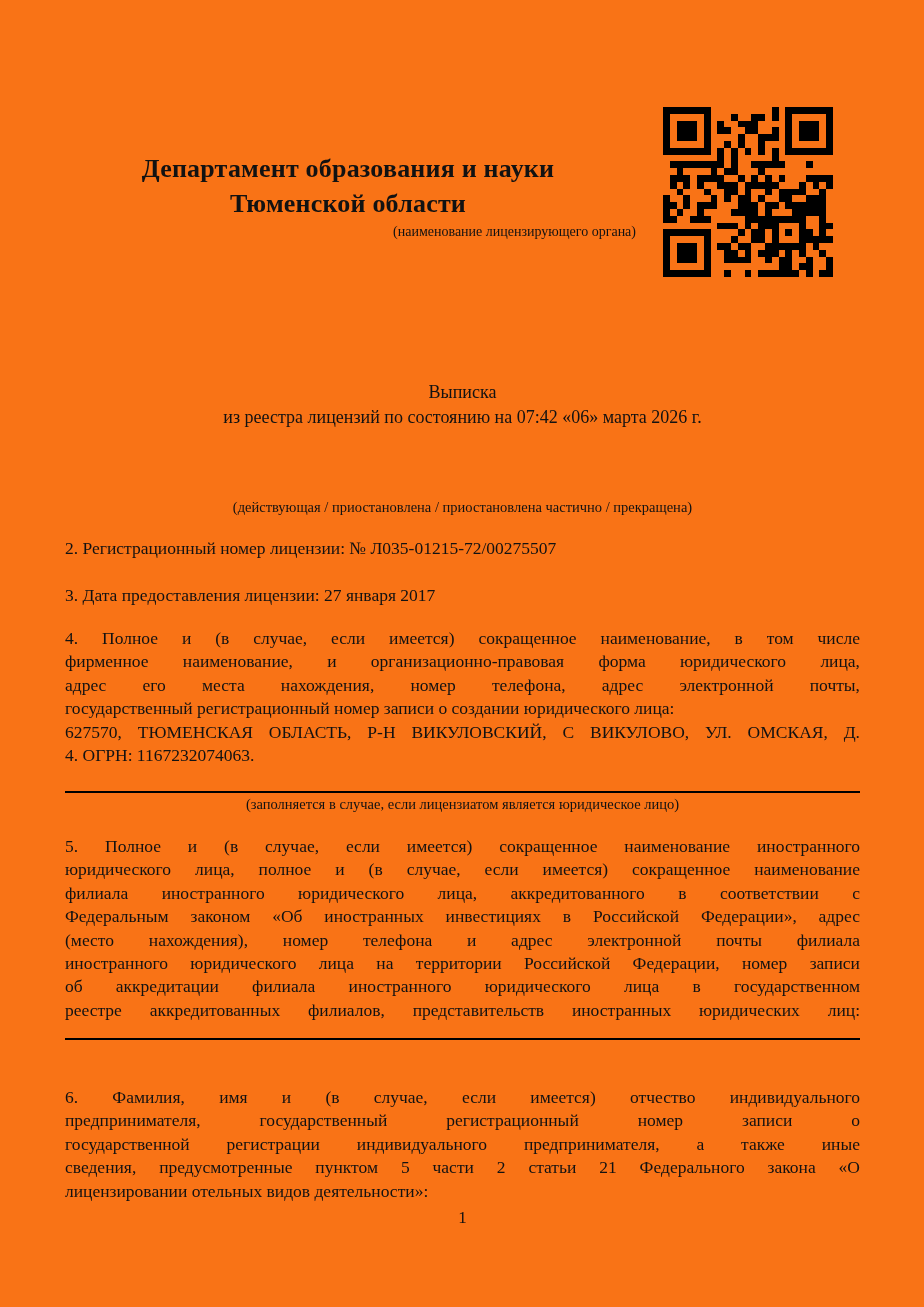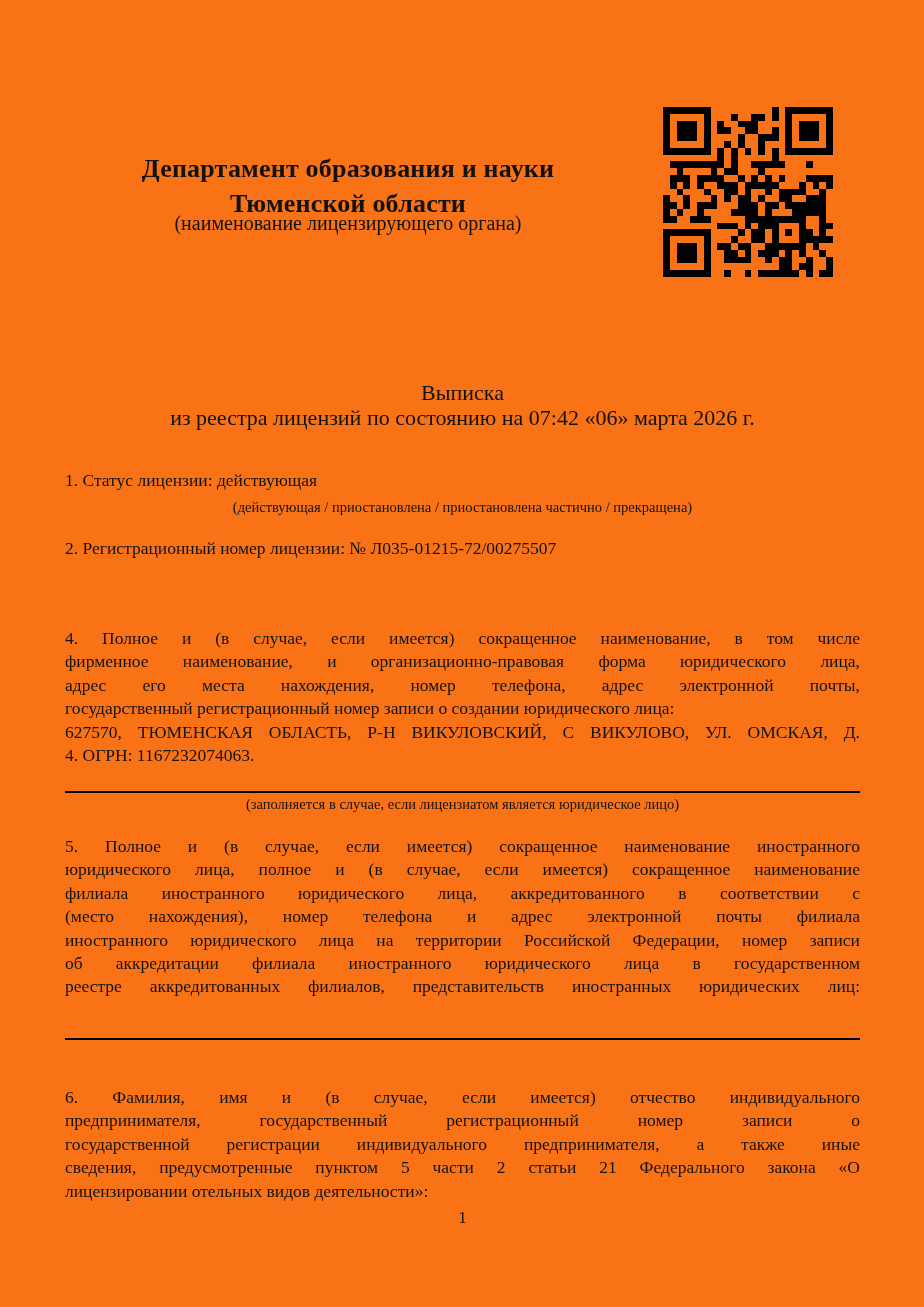--- a/index.html
+++ b/index.html
@@ -5,23 +5,23 @@
   html,body{margin:0;padding:0;background:#ffffff;}
   .page{
     position:relative;width:924px;height:1307px;background:#f97316;
     font-family:"Liberation Serif","DejaVu Serif",serif;color:#121212;
     overflow:hidden;
   }
   .org-title{
     position:absolute;left:60px;top:151px;width:576px;text-align:center;
     font-weight:700;font-size:26px;line-height:35px;letter-spacing:.2px;
   }
-  .org-caption{position:absolute;left:60px;top:212px;width:576px;text-align:center;font-size:20px;}
+  .org-caption{position:absolute;left:60px;top:224px;width:576px;text-align:right;font-size:14px;}
   .qr{position:absolute;left:663px;top:106px;width:170px;height:172px;shape-rendering:crispEdges;}
-  .doc-title{position:absolute;left:65px;top:380px;width:795px;text-align:center;font-size:22px;line-height:25px;}
+  .doc-title{position:absolute;left:65px;top:380px;width:795px;text-align:center;font-size:18px;line-height:25px;}
   .body-line{position:absolute;left:65px;width:795px;font-size:17.5px;}
   .center-caption{position:absolute;left:65px;width:795px;text-align:center;font-size:14.5px;}
   .para{position:absolute;left:65px;width:795px;font-size:17.5px;line-height:23.4px;}
   .para .ln{text-align:justify;text-align-last:justify;}
   .para .ln.nj{text-align-last:left;font-family:Liberation Serif, serif;}
   .rule{position:absolute;left:65px;width:795px;height:0;border-top:2px solid #000;}
   .item1{top:470px}
   .item1cap{top:499px}
   .item2{top:538px}
   .item3{top:585px}
@@ -363,41 +363,42 @@
       <rect x="21" y="24" width="1" height="1" fill="#000000"></rect>
       <rect x="23" y="24" width="1" height="1" fill="#000000"></rect>
       <rect x="24" y="24" width="1" height="1" fill="#000000"></rect>
     </svg>
 
   <div class="doc-title">
     <div>Выписка</div>
     <div>из реестра лицензий по состоянию на 07:42 «06» марта 2026 г.</div>
   </div>
 
-  <div class="body-line item1">1. Статус лицензии: действующая</div>
   <div class="center-caption item1cap">(действующая / приостановлена / приостановлена частично / прекращена)</div>
 
   <div class="body-line item2">2. Регистрационный номер лицензии: № Л035-01215-72/00275507</div>
 
+  <div class="body-line item3">3. Дата предоставления лицензии: 27 января 2017</div>
 
   <div class="para item4">
       <div class="ln">4. Полное и (в случае, если имеется) сокращенное наименование, в том числе</div>
       <div class="ln">фирменное наименование, и организационно-правовая форма юридического лица,</div>
       <div class="ln">адрес его места нахождения, номер телефона, адрес электронной почты,</div>
       <div class="ln nj">государственный регистрационный номер записи о создании юридического лица:</div>
       <div class="ln">627570, ТЮМЕНСКАЯ ОБЛАСТЬ, Р-Н ВИКУЛОВСКИЙ, С ВИКУЛОВО, УЛ. ОМСКАЯ, Д.</div>
       <div class="ln nj">4. ОГРН: 1167232074063.</div>
     </div>
   <div class="rule item4rule"></div>
   <div class="center-caption item4cap">(заполняется в случае, если лицензиатом является юридическое лицо)</div>
 
   <div class="para item5">
       <div class="ln">5. Полное и (в случае, если имеется) сокращенное наименование иностранного</div>
       <div class="ln">юридического лица, полное и (в случае, если имеется) сокращенное наименование</div>
       <div class="ln">филиала иностранного юридического лица, аккредитованного в соответствии с</div>
+      <div class="ln">Федеральным законом «Об иностранных инвестициях в Российской Федерации», адрес</div>
       <div class="ln">(место нахождения), номер телефона и адрес электронной почты филиала</div>
       <div class="ln">иностранного юридического лица на территории Российской Федерации, номер записи</div>
       <div class="ln">об аккредитации филиала иностранного юридического лица в государственном</div>
       <div class="ln">реестре аккредитованных филиалов, представительств иностранных юридических лиц:</div>
     </div>
   <div class="rule item5rule"></div>
 
   <div class="para item6">
       <div class="ln">6. Фамилия, имя и (в случае, если имеется) отчество индивидуального</div>
       <div class="ln">предпринимателя, государственный регистрационный номер записи о</div>

